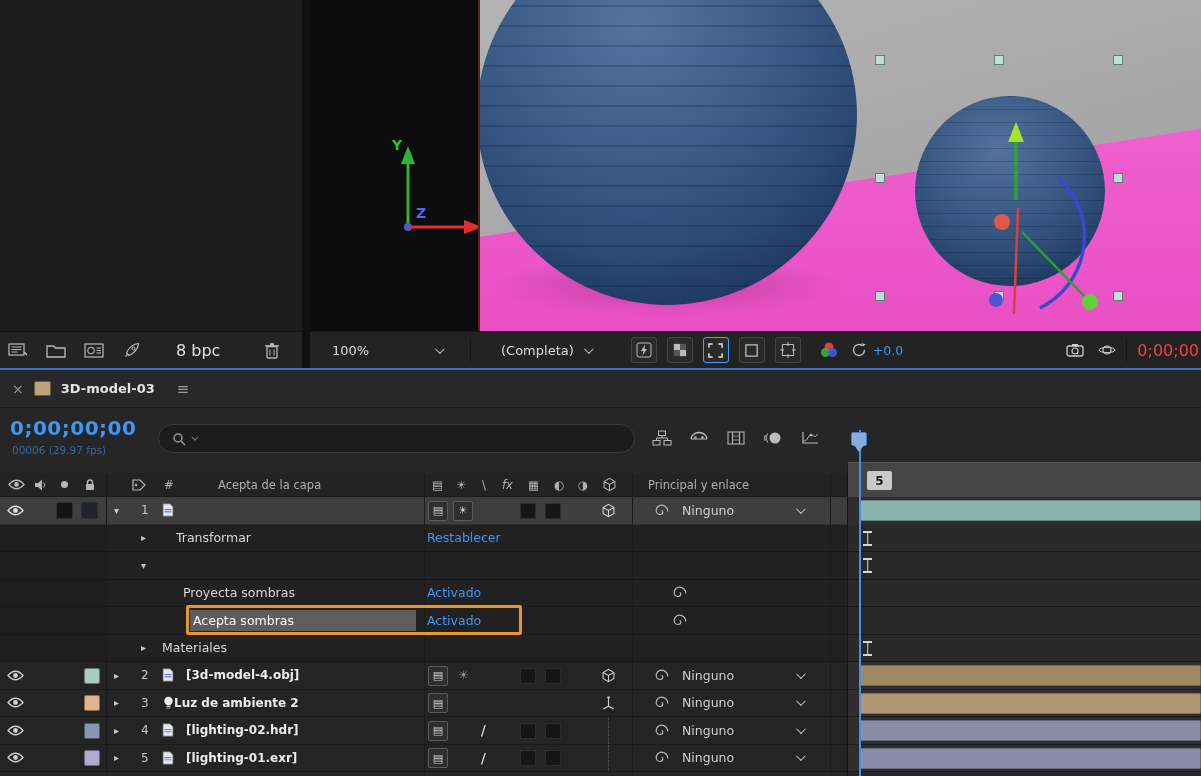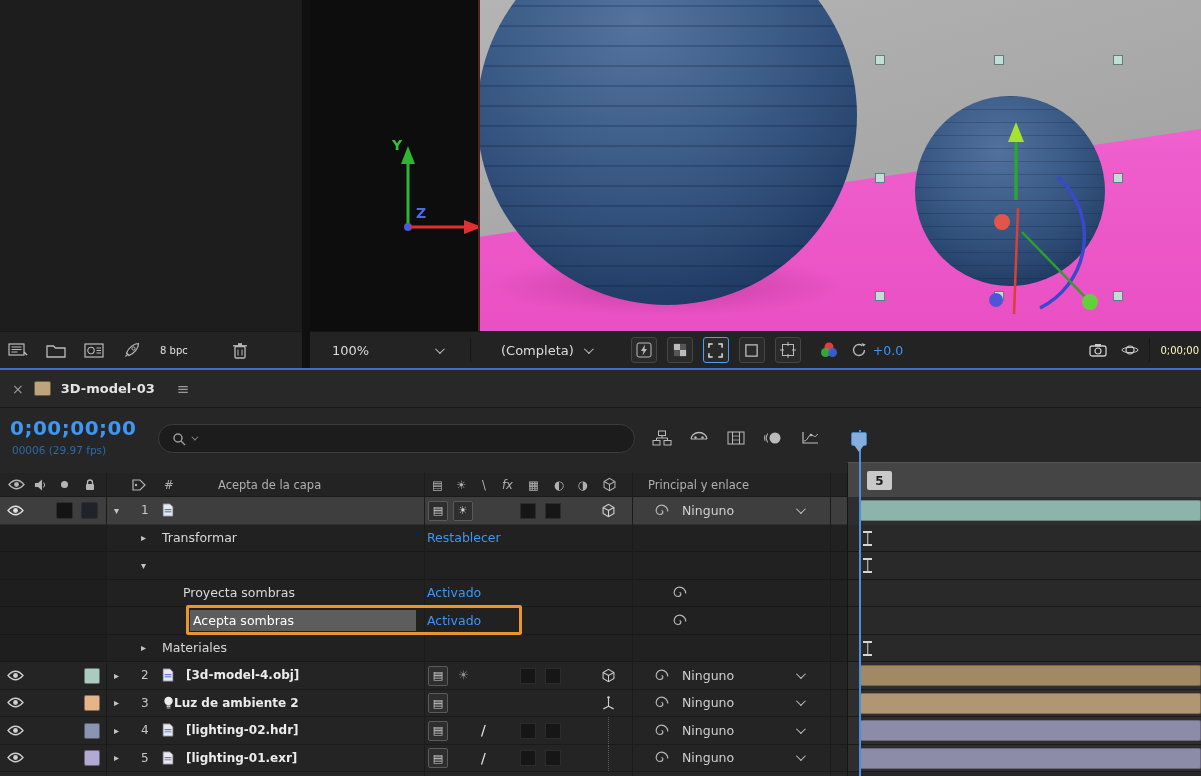--- a/index.html
+++ b/index.html
@@ -6,21 +6,21 @@
   body{background:#000;}
   .app{position:relative;width:1201px;height:776px;background:#161616;overflow:hidden;
        font-family:"DejaVu Sans","Liberation Sans",sans-serif;color:#ccc;font-size:12px;}
 
   
   .proj-panel{position:absolute;left:0;top:0;width:302px;height:331px;background:#1d1d1d;}
   .top-divider{position:absolute;left:302px;top:0;width:8px;height:368px;background:#101010;}
   .proj-toolbar{position:absolute;left:0;top:331px;width:302px;height:37px;background:#232323;
                 display:flex;align-items:center;gap:14px;padding-left:6px;border-top:1px solid #161616;}
   .pt-icon{display:flex;align-items:center;justify-content:center;width:24px;height:24px;cursor:default;}
-  .bit-depth{font-size:10px;color:#e0e0e0;margin-left:2px;}
+  .bit-depth{font-size:16px;color:#e0e0e0;margin-left:18px;}
   .pt-trash{margin-left:26px;}
 
   
   .viewport{position:absolute;left:310px;top:0;width:891px;height:331px;background:#0d0d0d;overflow:hidden;}
   .comp{position:absolute;left:168px;top:0;width:723px;height:331px;overflow:hidden;
         background:linear-gradient(165deg,#b4b4b4 0%,#a7a7a7 55%,#9c9c9c 100%);
         border-left:2px solid #5a2020;}
   .floor{position:absolute;inset:0;
          background:linear-gradient(to bottom,#f877dd 0%,#ef5ecd 45%,#e950c3 100%);
          clip-path:polygon(0 71.5%,100% 39%,100% 100%,0 100%);}
@@ -46,21 +46,21 @@
   .vp-toolbar{position:absolute;left:310px;top:331px;width:891px;height:37px;background:#232323;
               border-top:1px solid #161616;display:flex;align-items:center;font-size:13px;color:#dcdcdc;}
   .vp-drop{display:flex;align-items:center;cursor:default;}
   .chev{display:inline-block;width:7px;height:7px;border-right:1.8px solid #c0c0c0;border-bottom:1.8px solid #c0c0c0;
         transform:rotate(45deg) translateY(-2px);}
   .vp-btn{width:26px;height:26px;border:1px solid #454545;background:#2a2a2a;border-radius:3px;
           display:flex;align-items:center;justify-content:center;}
   .vp-btn.active{border:1px solid #4f9bff;}
   .vsep{width:1px;height:24px;background:#171717;}
   .exposure{color:#3e96f5;font-size:12.5px;}
-  .vp-tc{color:#fef9c3;font-size:10px;}
+  .vp-tc{color:#ef4444;font-size:16px;}
 
   
   .focus-line{position:absolute;left:0;top:368px;width:1201px;height:2px;background:#3b6fc9;}
   .timeline{position:absolute;left:0;top:370px;width:1201px;height:406px;background:#262626;}
   .tab-bar{position:absolute;left:0;top:0;width:100%;height:38px;background:#282828;border-bottom:1px solid #1a1a1a;
            display:flex;align-items:center;gap:10px;padding-left:12px;}
   .tab-close{color:#9a9a9a;font-size:14px;}
   .tab-swatch{width:17px;height:15px;background:#bca47d;border:1px solid #6b5c3e;border-radius:2px;}
   .tab-title{color:#e4e4e4;font-size:13px;font-weight:bold;}
   .tab-menu{color:#9a9a9a;font-size:15px;margin-left:12px;}
@@ -443,21 +443,21 @@
         <span class="cell" style="left:796px;">
             <span class="chev"></span>
           </span>
         <div class="track">
           <div class="bar" style="background: rgb(141, 180, 171);"></div>
         </div>
       </div>
 
       <div class="row prop">
         <span class="cell exp" style="left:141px;">▸</span>
-        <span class="cell ptext" style="left:162px;">Transformar</span>
+        <span class="cell ptext" style="left:176px;">Transformar</span>
         <span class="cell pvalue" style="left:427px;">Restablecer</span>
         <div class="track">
             <span class="ibeam"></span>
           </div>
       </div>
 
       <div class="row prop">
         <span class="cell exp" style="left:141px;">▾</span>
         <div class="track">
             <span class="ibeam"></span>

